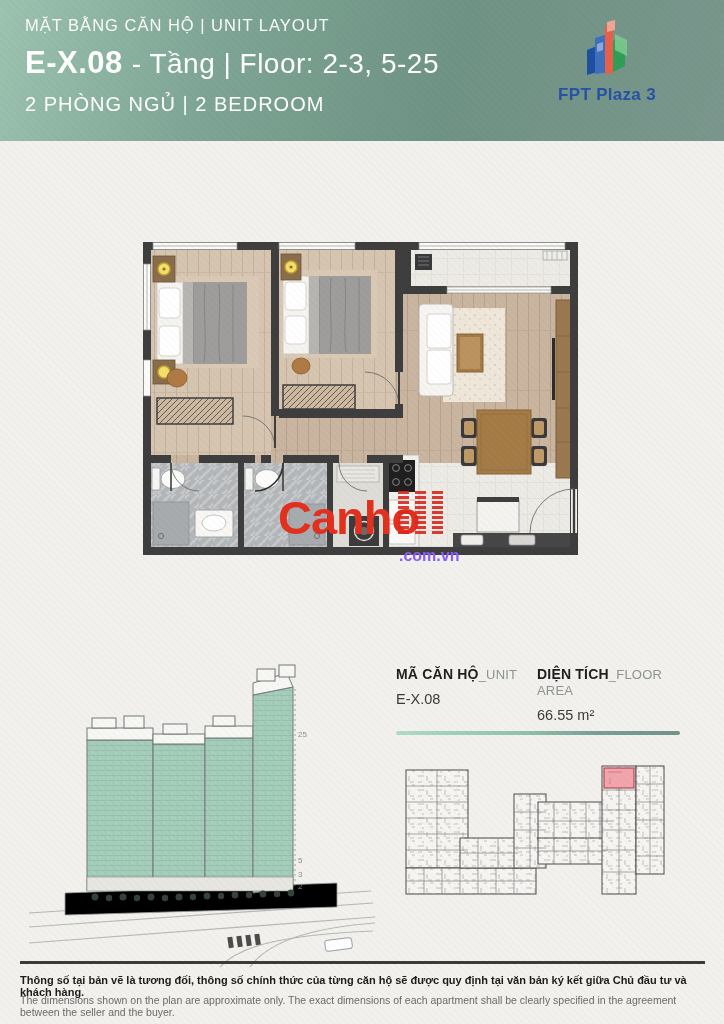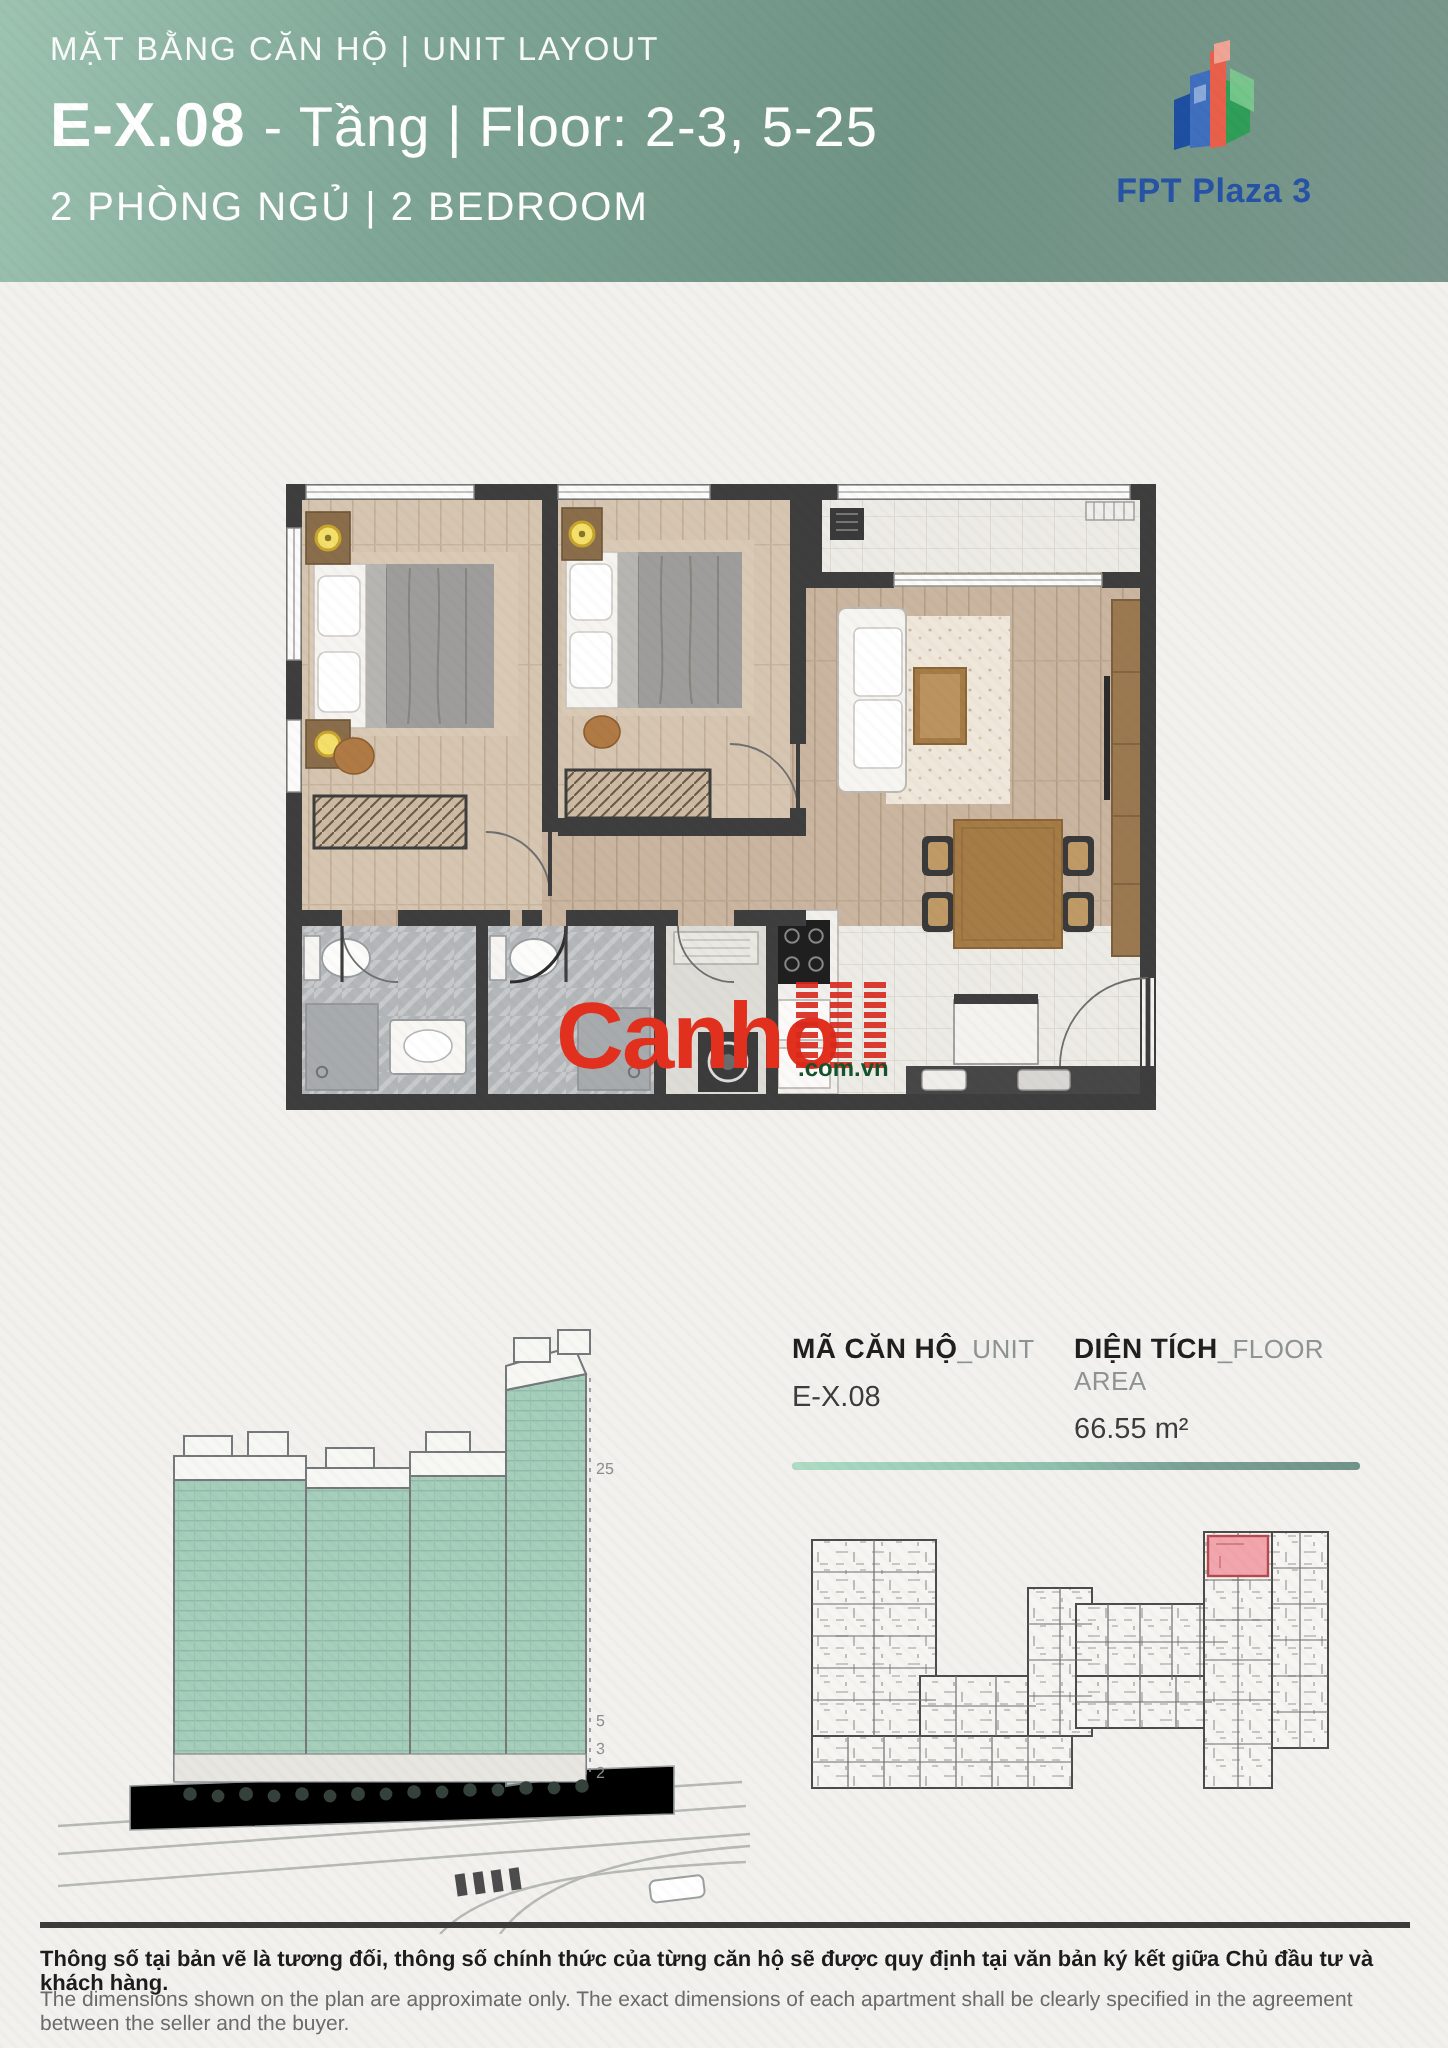--- a/index.html
+++ b/index.html
@@ -17,21 +17,21 @@
   .titlerest{font-size:28px;font-weight:300;letter-spacing:.5px;}
   .subtitle{margin-top:12px;font-size:20px;font-weight:400;letter-spacing:1px;}
   .logo{position:absolute;right:52px;top:20px;width:130px;text-align:center;}
   .logo-name{margin-top:3px;font-size:17px;font-weight:700;color:#2653a6;letter-spacing:.3px;}
   
   .plan{position:absolute;left:143px;top:242px;width:435px;height:313px;}
   
   .wm{position:absolute;left:278px;top:492px;width:184px;height:62px;z-index:5;}
   .wm-brand{position:absolute;left:0;top:2px;font-size:47px;font-weight:800;color:#e2301f;
             letter-spacing:-1px;line-height:1;}
-  .wm-suffix{position:absolute;left:121px;top:35px;font-size:12px;font-weight:700;color:#14532d;}
+  .wm-suffix{position:absolute;left:121px;top:55px;font-size:16px;font-weight:700;color:#8b5cf6;}
   .wm-stamp{position:absolute;left:120px;top:-2px;display:flex;gap:6px;height:44px;}
   .wm-stamp span{display:block;width:11px;height:44px;
             background:repeating-linear-gradient(0deg,#d8271c 0 3px,transparent 3px 5px);opacity:.9;}
   
   .info{position:absolute;left:396px;top:666px;width:284px;}
   .info-row{display:flex;}
   .info-col1{width:141px;}
   .info-col2{width:143px;}
   .ilabel{font-size:14px;font-weight:800;color:#1f1f1f;letter-spacing:.2px;}
   .ilabel .sub{font-weight:400;color:#8e9494;font-size:13px;}

